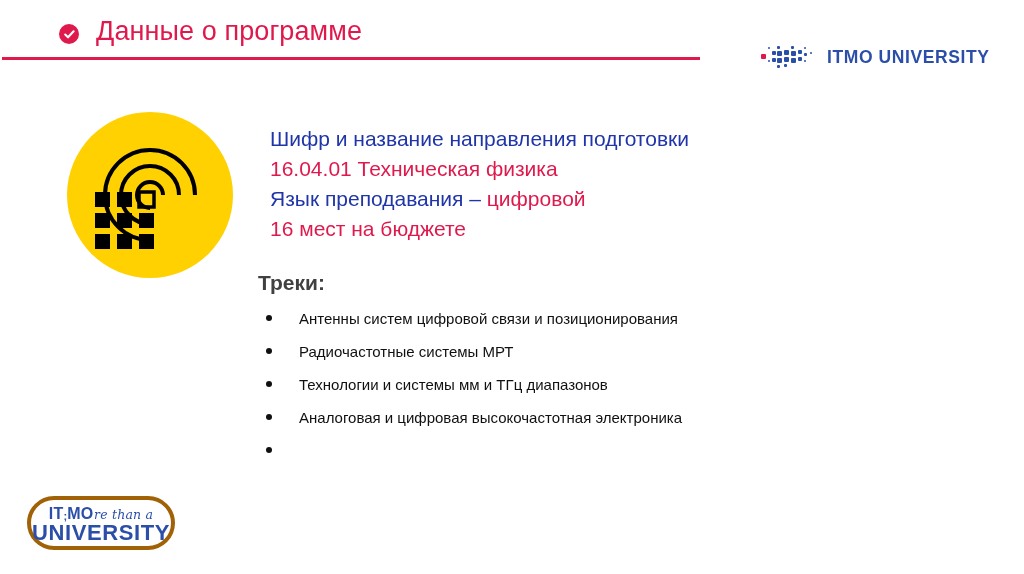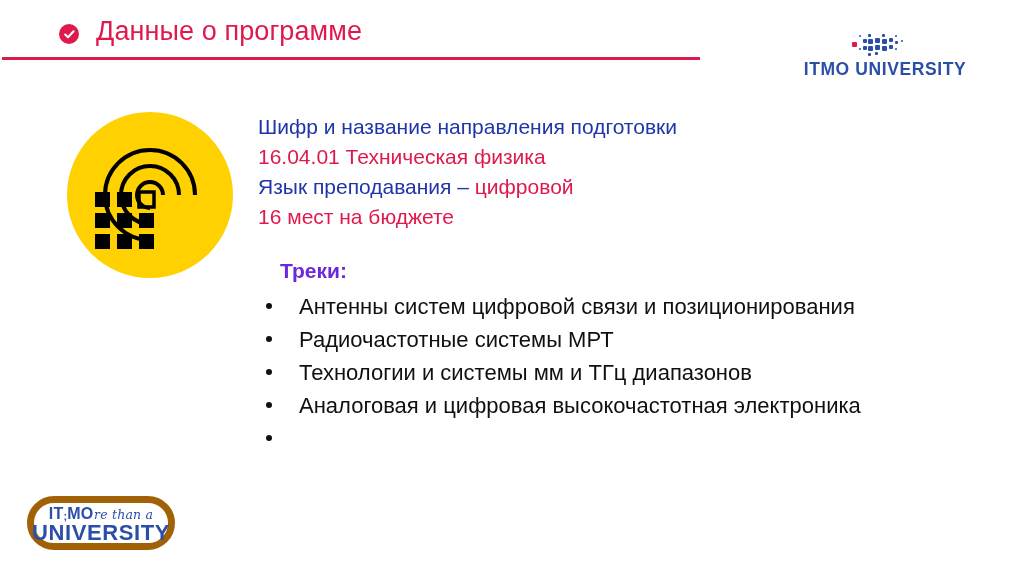--- a/index.html
+++ b/index.html
@@ -71,21 +71,20 @@
     top: 33px;
     width: 268px;
     height: 49px;
     background: #ffffff;
     border-radius: 12px;
     box-shadow: 0 0 0 0 rgba(0,0,0,0);
     display: flex;
     align-items: center;
     padding-left: 20px;
     box-sizing: border-box;
-    flex-direction: column;
   }
   .logo-dots {
     width: 56px;
     height: 26px;
     position: relative;
     margin-right: 10px;
     flex: none;
   }
   .logo-dots i {
     position: absolute;
@@ -118,49 +117,48 @@
   }
 
   
   .content {
     position: absolute;
     left: 258px;
     top: 112px;
     width: 740px;
   }
 
-  .info-block { margin: 0; }
+  .info-block { margin: 12px; }
   .info-line {
     font-size: 21px;
     line-height: 30px;
     white-space: nowrap;
   }
   .c-blue { color: #1F35A8; }
   .c-red  { color: #E0194D; }
 
   
   .tracks {
     margin-top: 24px;
   }
   .tracks-heading {
     font-size: 21px;
     line-height: 30px;
     font-weight: bold;
-    color: #6d28d9;
+    color: #404040;
     margin-bottom: 4px;
-    margin-left: 22px;
   }
   .track-list {
     list-style: none;
     margin: 0;
     padding: 0;
   }
   .track-item {
     position: relative;
-    font-size: 22px;
+    font-size: 15px;
     line-height: 33px;
     color: #101010;
     padding-left: 41px;
     white-space: nowrap;
   }
   .track-bullet {
     position: absolute;
     left: 8px;
     top: 13px;
     width: 6px;
@@ -169,21 +167,21 @@
     background: #101010;
   }
 
   
   .footer-badge {
     position: absolute;
     left: 27px;
     top: 496px;
     width: 148px;
     height: 54px;
-    border: 7px solid #a16207;
+    border: 4px solid #a16207;
     border-radius: 27px;
     box-sizing: border-box;
     display: flex;
     flex-direction: column;
     align-items: center;
     justify-content: center;
   }
   .fb-line1 {
     font-size: 16px;
     line-height: 17px;

